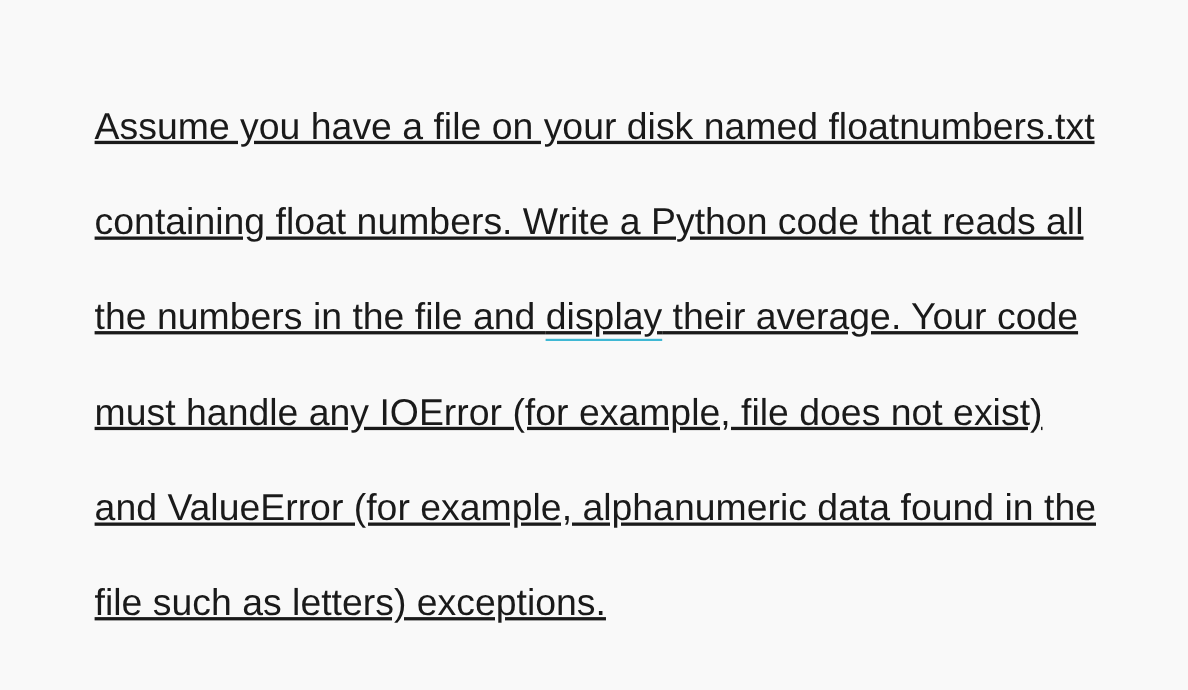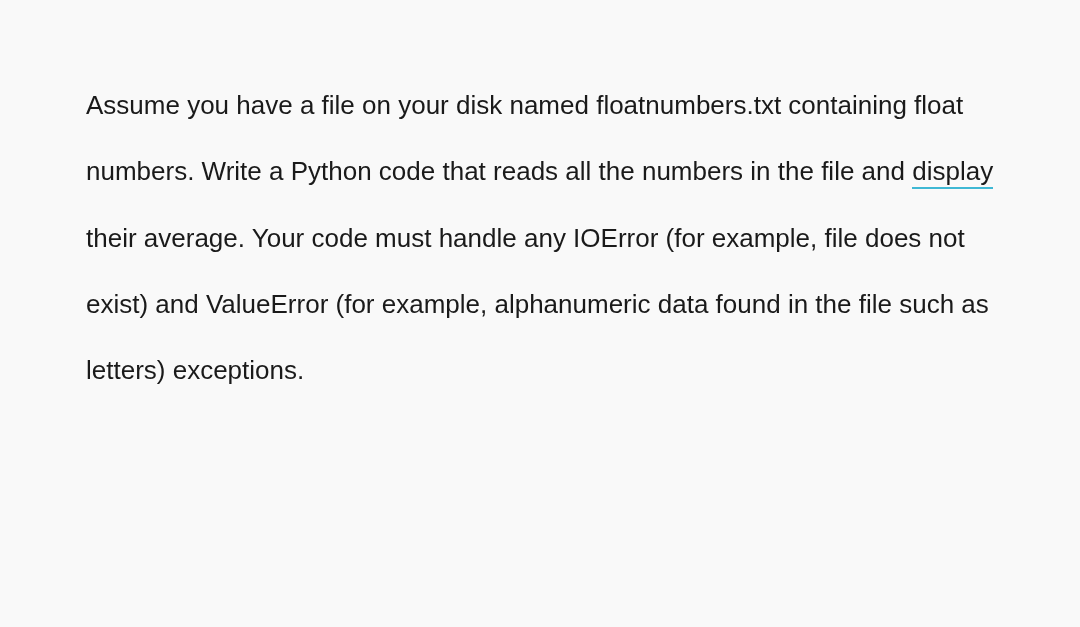--- a/index.html
+++ b/index.html
@@ -9,24 +9,25 @@
     }
     body {
       width: 1080px;
       height: 627px;
       background-color: #f9f9f9;
       font-family: -apple-system, BlinkMacSystemFont, "Segoe UI", Helvetica, Arial, sans-serif;
       padding: 72px 80px 72px 86px;
       color: #1a1a1a;
     }
     .paragraph {
-      font-size: 26px;
+      font-size: 34px;
       line-height: 2.55;
       letter-spacing: 0.0px;
       font-weight: 400;
+      text-decoration: underline;
     }
     .underlined {
       border-bottom: 2px solid #3fb8d4;
       padding-bottom: 1px;
     }
   </style>
 </head>
 <body>
 
 <p class="paragraph"><span>Assume you have a file on your disk named floatnumbers.txt  containing float numbers. Write a Python code that reads all the numbers in the file and </span><span class="underlined">display</span><span> their average. Your code must handle any IOError (for example, file does not exist) and ValueError (for example, alphanumeric data found in the file such as letters) exceptions.</span></p>

